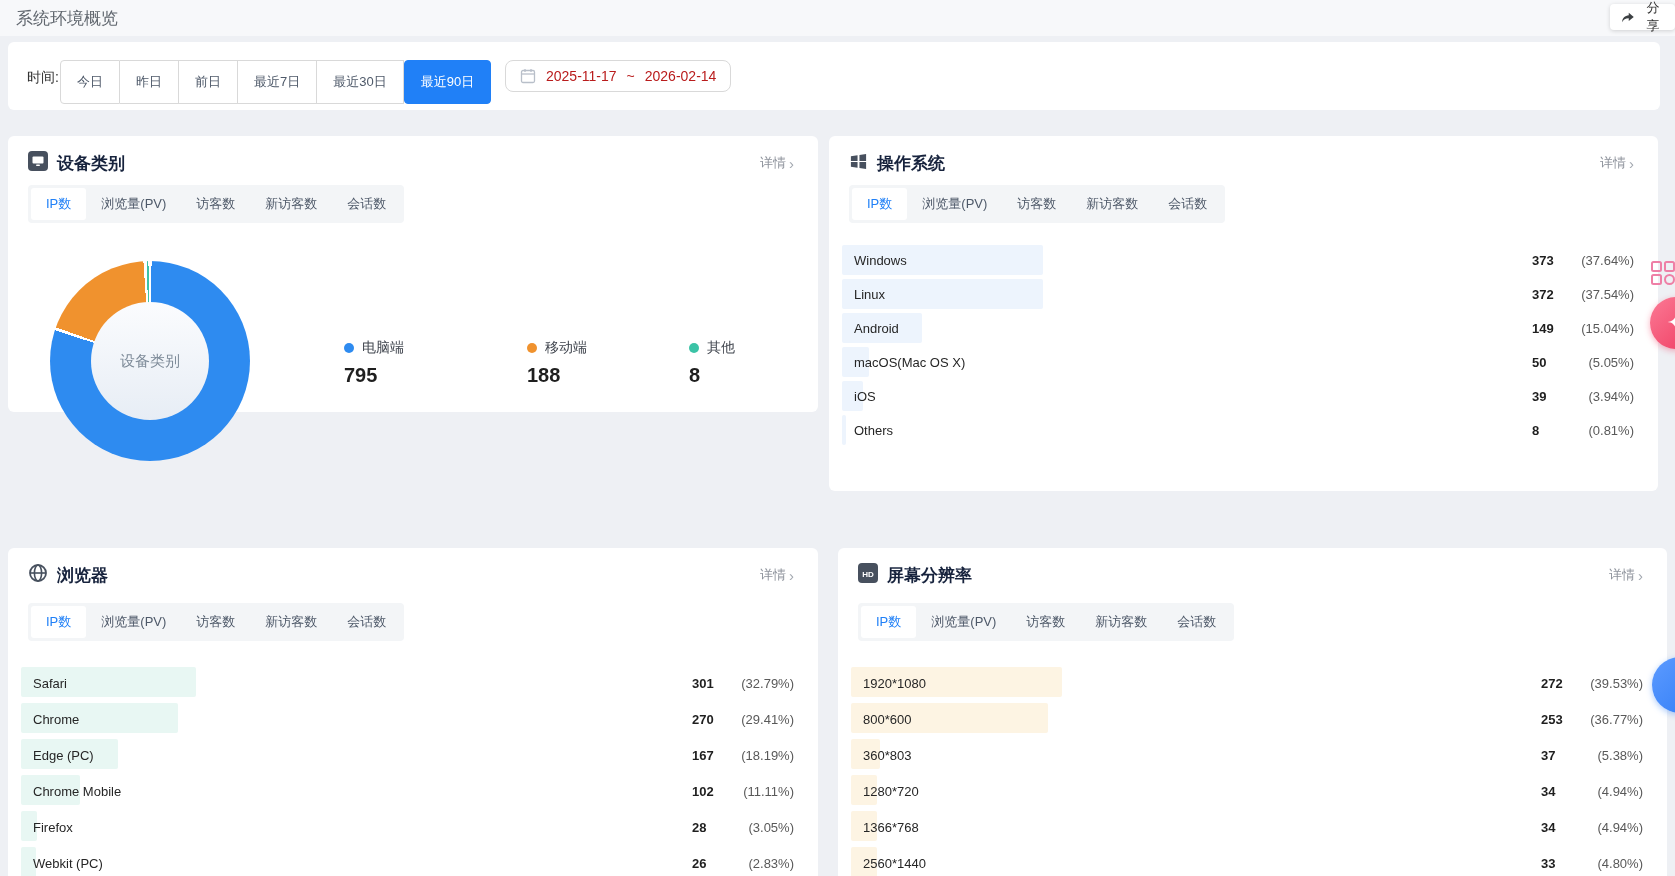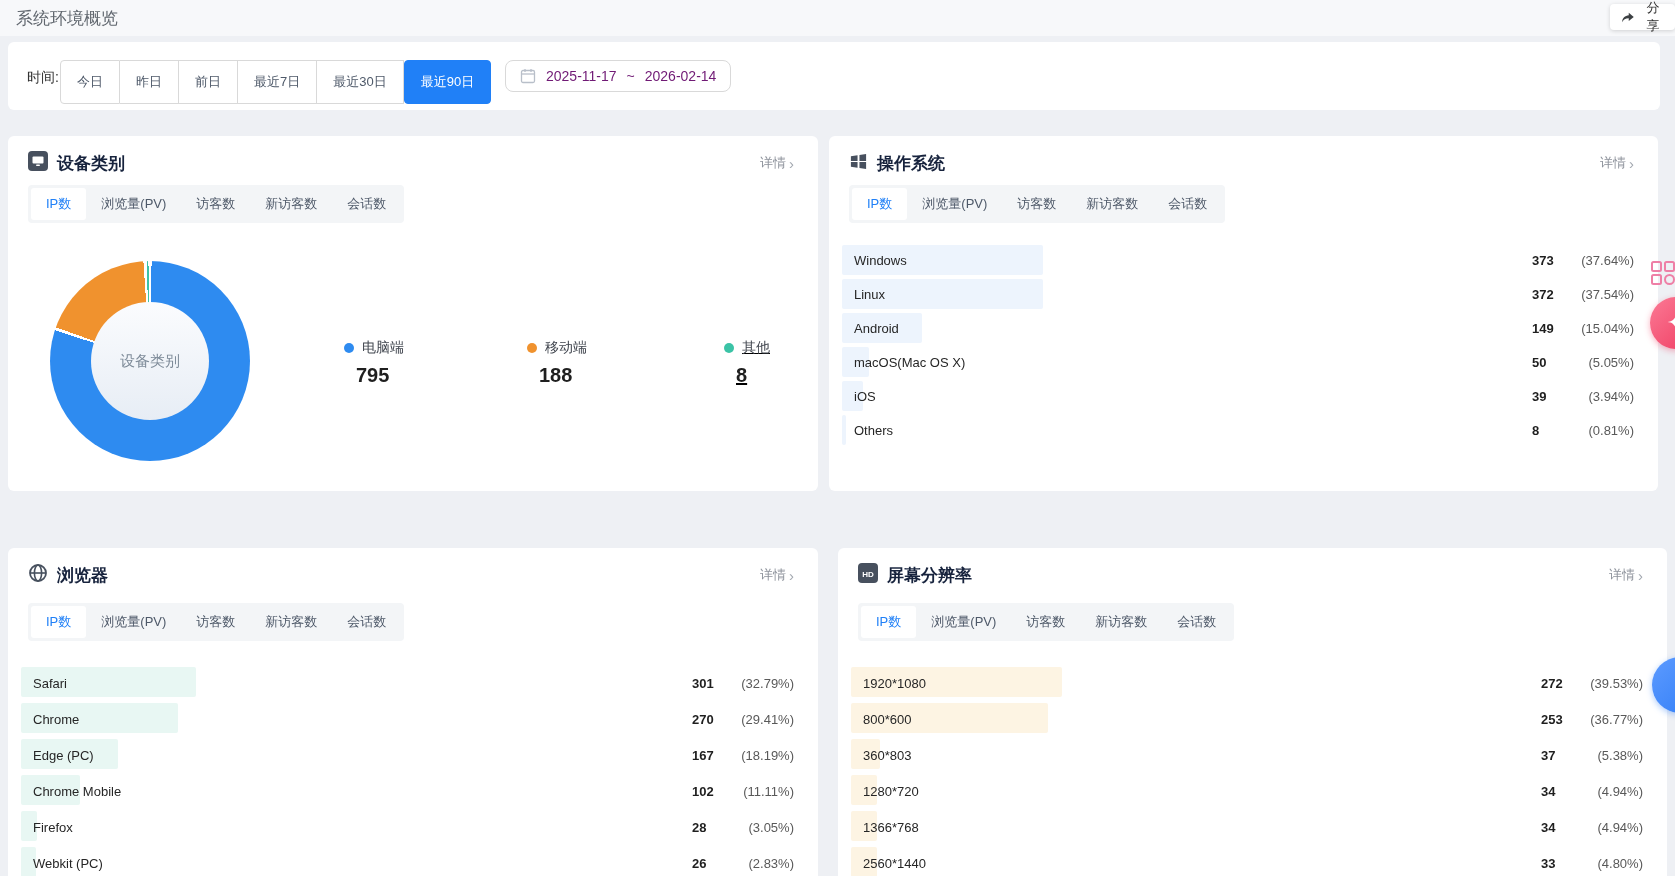--- a/index.html
+++ b/index.html
@@ -16,25 +16,25 @@
   
   .filter-card{position:absolute;left:8px;top:42px;width:1652px;height:68px;background:#fff;border-radius:6px;}
   .filter-label{position:absolute;left:19px;top:27px;font-size:14px;color:#333;}
   .btn-group{position:absolute;left:52px;top:18px;display:flex;}
   .range-btn{height:44px;padding:0 16px;background:#fff;border:1px solid #d9d9d9;border-left-width:0;
     font-size:13px;color:#4e5969;cursor:pointer;font-family:inherit;}
   .range-btn:first-child{border-left-width:1px;border-radius:4px 0 0 4px;}
   .range-btn:last-child{border-radius:0 4px 4px 0;}
   .range-btn.selected{background:#2080f7;border-color:#2080f7;color:#fff;border-radius:4px;border-left-width:1px;}
   .date-range{position:absolute;left:497px;top:18px;height:30px;border:1px solid #d9d9d9;border-radius:8px;
-    background:#fff;display:flex;align-items:center;gap:10px;padding:0 14px;font-size:14px;color:#701a75;cursor:pointer;}
+    background:#fff;display:flex;align-items:center;gap:10px;padding:0 14px;font-size:14px;color:#b91c1c;cursor:pointer;}
 
   
   .card{position:absolute;background:#fff;border-radius:6px;}
-  #panel-device{left:8px;top:136px;width:810px;height:355px;}
+  #panel-device{left:8px;top:136px;width:810px;height:276px;}
   #panel-os{left:829px;top:136px;width:829px;height:355px;}
   #panel-browser{left:8px;top:548px;width:810px;height:348px;}
   #panel-resolution{left:838px;top:548px;width:829px;height:348px;}
 
   .card-header{position:absolute;top:14px;left:20px;right:24px;height:26px;display:flex;align-items:center;gap:9px;}
   .card-title{font-size:17px;font-weight:bold;color:#17233d;}
   .details-link{margin-left:auto;font-size:13px;color:#8d929b;display:flex;align-items:center;gap:3px;cursor:pointer;}
   .details-link .chev{font-size:15px;color:#a3a8b0;line-height:1;}
 
   .tabs{position:absolute;left:20px;display:inline-flex;background:#f3f5f7;border-radius:4px;padding:3px;}
@@ -58,21 +58,21 @@
 
   
   .donut-wrap{position:absolute;left:42px;top:125px;width:200px;height:200px;}
   .donut-ring{width:200px;height:200px;border-radius:50%;}
   .donut-hole{position:absolute;left:41px;top:41px;width:118px;height:118px;border-radius:50%;
     background:linear-gradient(180deg,#fbfcfe 0%,#e7edf5 100%);display:flex;
     align-items:center;justify-content:center;color:#7e8b99;font-size:15px;line-height:1.55;}
   .legend-item{position:absolute;top:203px;}
   .legend-head{display:flex;align-items:center;gap:8px;font-size:14px;color:#41464f;}
   .legend-dot{width:10px;height:10px;border-radius:50%;}
-  .legend-value{margin-top:7px;margin-left:12px;font-size:20px;font-weight:bold;color:#1f1f1f;}
+  .legend-value{margin-top:7px;margin-left:0;font-size:20px;font-weight:bold;color:#1f1f1f;}
 
   
   .float-grid{position:absolute;left:1650px;top:260px;width:26px;height:26px;cursor:pointer;}
   .float-pink{position:absolute;left:1650px;top:297px;width:52px;height:52px;border-radius:50%;
     background:linear-gradient(135deg,#fb7a95 0%,#ef3a60 100%);display:flex;align-items:center;
     justify-content:center;color:#fff;font-size:22px;cursor:pointer;box-shadow:0 2px 6px rgba(239,58,96,.4);}
   .float-blue{position:absolute;left:1652px;top:657px;width:56px;height:56px;border-radius:50%;
     background:linear-gradient(135deg,#5d9bff 0%,#2f7cf6 100%);cursor:pointer;box-shadow:0 2px 6px rgba(47,124,246,.4);}
 
   .panel-icon{flex:0 0 auto;}
@@ -156,21 +156,21 @@
           </div>
           <div class="legend-value">795</div>
         </div>
         <div class="legend-item" style="left: 519px;">
           <div class="legend-head">
             <span class="legend-dot" style="background:#F0922E"></span>
             <span>移动端</span>
           </div>
           <div class="legend-value">188</div>
         </div>
-        <div class="legend-item" style="left: 716px; text-decoration: underline;">
+        <div class="legend-item" style="left: 681px;">
           <div class="legend-head">
             <span class="legend-dot" style="background:#3BC3A6"></span>
             <span>其他</span>
           </div>
           <div class="legend-value">8</div>
         </div>
       </div>
   </section>
 
   <section class="card top-row pitch-34" id="panel-os">

